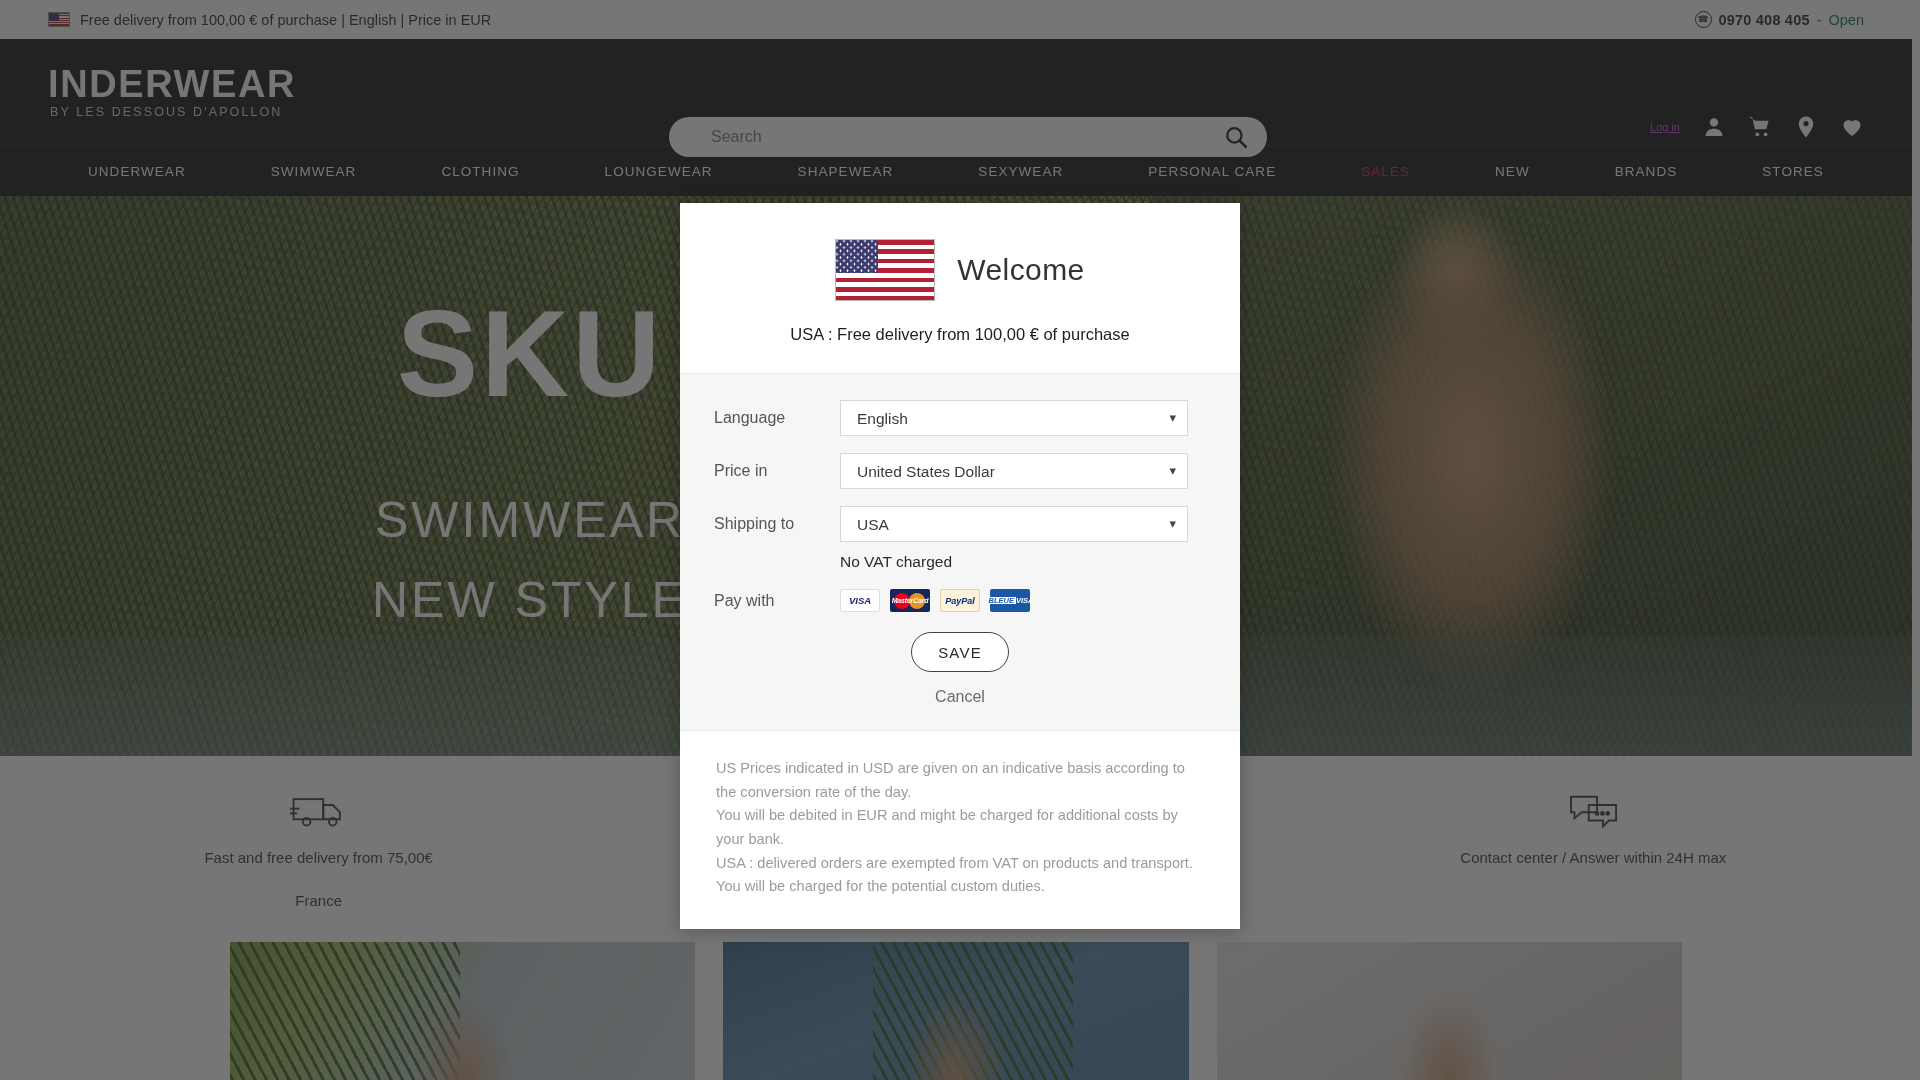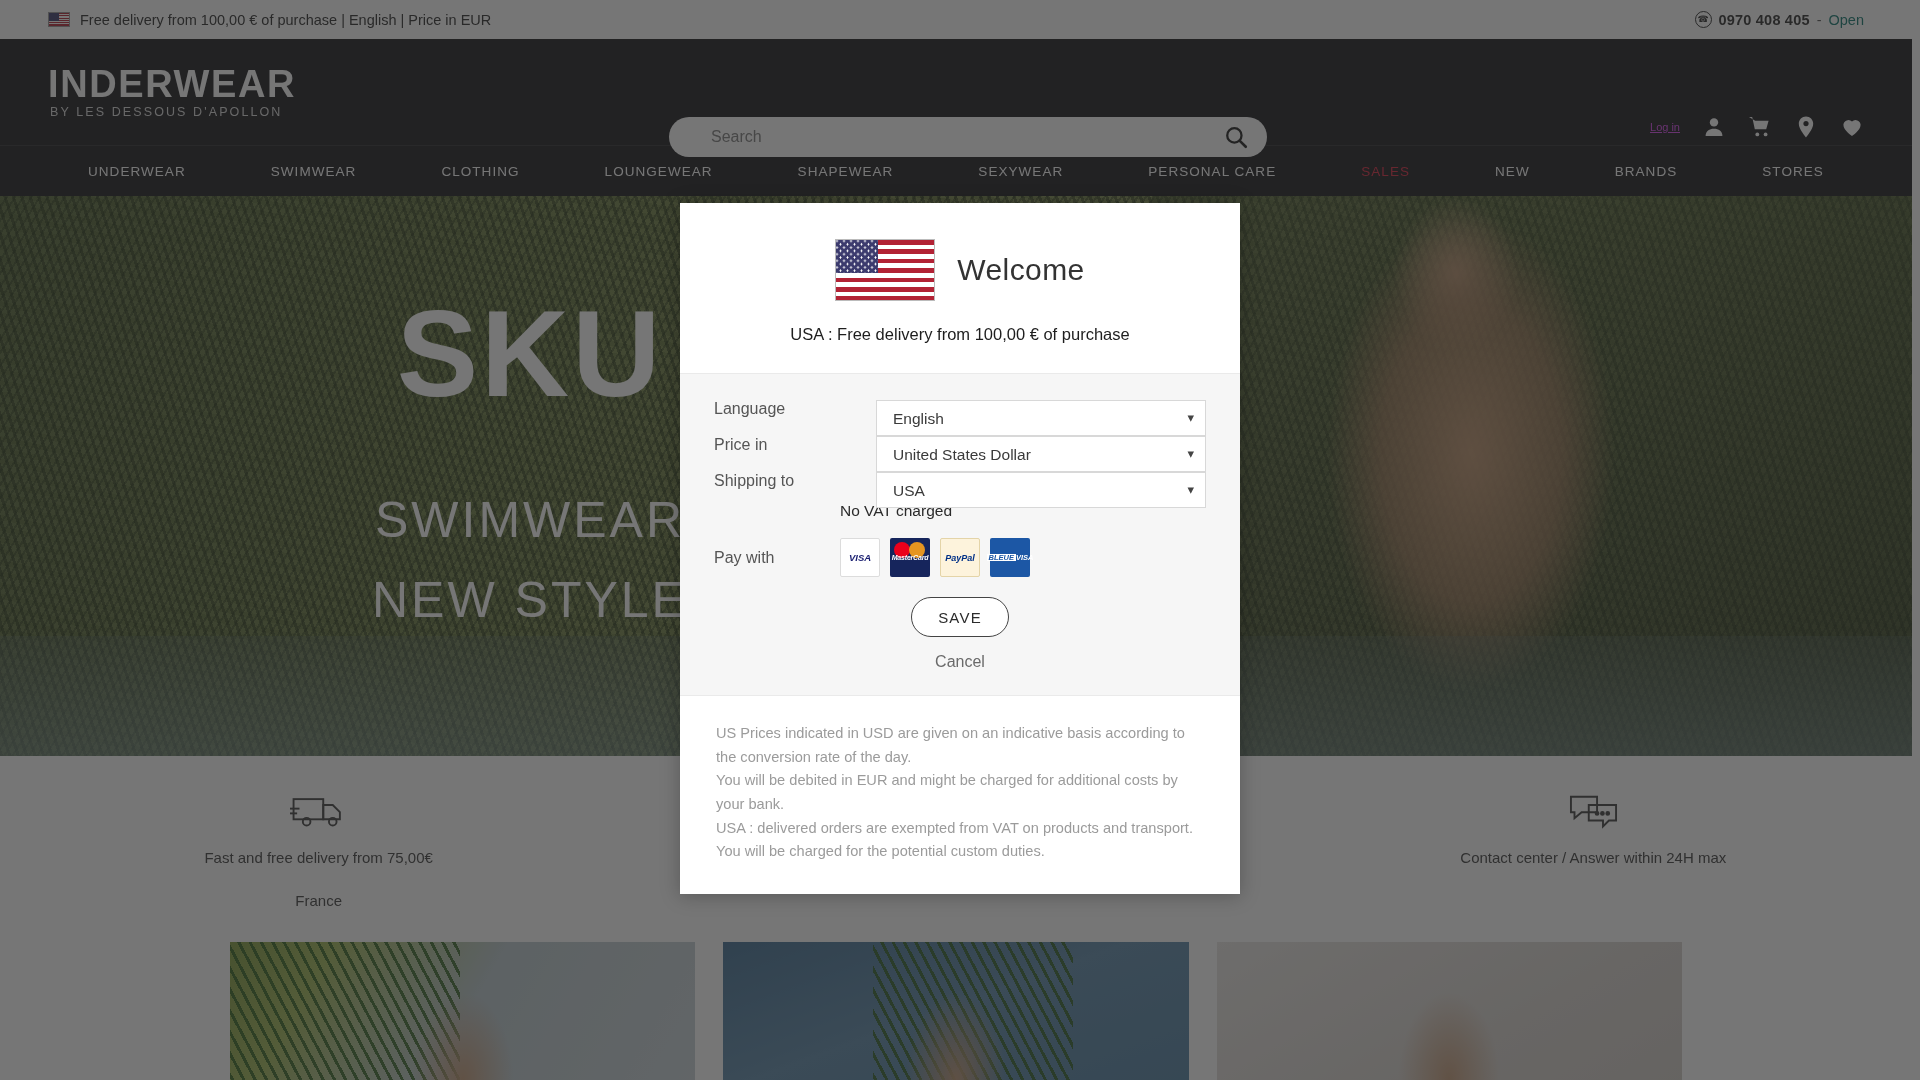--- a/index.html
+++ b/index.html
@@ -233,21 +233,21 @@
     margin-top: 24px; padding-bottom: 29px;
     font-size: 16.5px; color: #1e1e1e; text-align: center;
   }
   .modal-form {
     background: #f6f6f6;
     border-top: 1px solid #eaeaea;
     border-bottom: 1px solid #eaeaea;
     padding: 26px 34px 24px;
   }
   .frow {
-    display: flex;  gap: 36px;
+    display: flex; align-items: center; margin-bottom: 17px;
   }
   .frow label {
     width: 126px; font-size: 16px; color: #555555; flex: 0 0 126px;
   }
   .fselect {
     position: relative; width: 348px;
   }
   .fselect select {
     width: 100%; height: 36px;
     background: #ffffff;
@@ -263,21 +263,21 @@
     pointer-events: none; color: #444; font-size: 13px;
   }
   .vat-note {
     margin: -6px 0 18px 126px;
     font-size: 15.5px; color: #2b2b2b;
   }
   .pay-row { display: flex; align-items: center; margin-bottom: 6px; }
   .pay-row .plabel { width: 126px; flex: 0 0 126px; font-size: 16px; color: #555555; }
   .pay-icons { display: flex; align-items: center; gap: 10px; }
   .pi {
-    height: 39px; width: 40px;
+    height: 23px; width: 40px;
     display: flex; align-items: center; justify-content: center;
     font-size: 9.5px; font-weight: bold; font-style: italic;
     border-radius: 2px;
   }
   .pi-visa { background: #ffffff; border: 1px solid #dcdcdc; color: #1a1f71; }
   .pi-mc { background: #16255c; position: relative; }
   .pi-mc .c1, .pi-mc .c2 {
     position: absolute; width: 16px; height: 16px; border-radius: 50%; top: 3.5px;
   }
   .pi-mc .c1 { background: #eb001b; left: 4px; }

